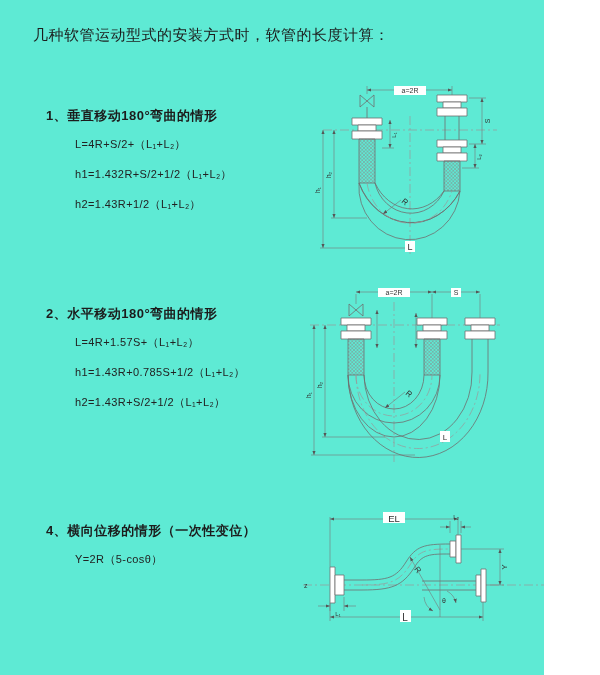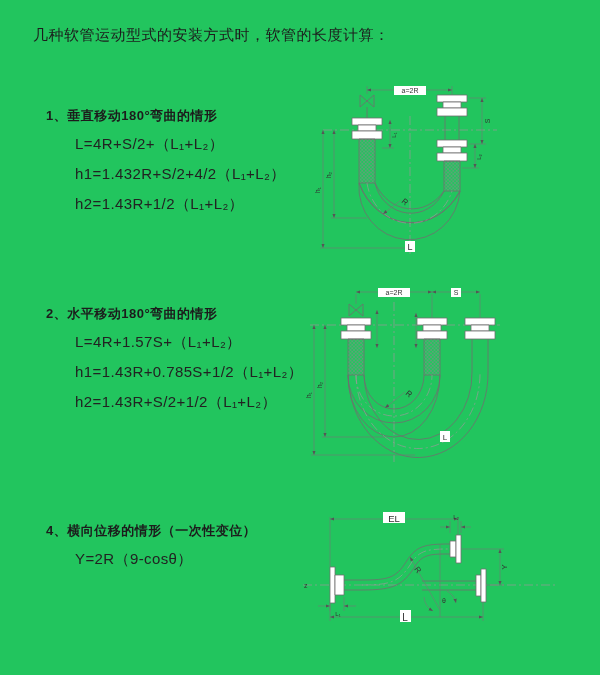--- a/index.html
+++ b/index.html
@@ -1,26 +1,26 @@
 <!DOCTYPE html>
 <html><head>
 <meta charset="utf-8">
 <style>
   html,body{margin:0;padding:0;background:#ffffff;}
   .page{
-    position:relative;width:600px;height:675px;background:#22c55e;overflow:hidden;
+    position:relative;width:544px;height:675px;background:#5eead4;overflow:hidden;
     font-family:"Liberation Sans","DejaVu Sans",sans-serif;color:#1f1f1f;
   }
   .title{
     position:absolute;left:33px;top:26px;margin:0;
     font-size:15px;font-weight:500;letter-spacing:.5px;color:#1c1c1c;
   }
   .sec{position:absolute;left:46px;}
   .sec-h{font-size:13px;font-weight:700;letter-spacing:.5px;color:#1c1c1c;height:22px;}
-  .sec-f{margin-left:29px;font-size:15px;letter-spacing:.4px;line-height:30px;color:#222;white-space:nowrap;}
+  .sec-f{margin-left:29px;font-size:11px;letter-spacing:.4px;line-height:30px;color:#222;white-space:nowrap;}
   #sec1{top:107px;}
   #sec2{top:305px;}
   #sec3{top:522px;}
   #sec1 .sec-f:first-of-type{margin-top:8px;}
   #sec2 .sec-f:first-of-type{margin-top:8px;}
   #sec3 .sec-f:first-of-type{margin-top:8px;}
   svg.diag{position:absolute;}
   #d1{left:315px;top:78px;}
   #d2{left:305px;top:280px;}
   #d3{left:300px;top:505px;}
@@ -35,34 +35,34 @@
 </head>
 <body>
 
 <div class="page">
 
   <h1 class="title">几种软管运动型式的安装方式时，软管的长度计算：</h1>
 
   <section class="sec" id="sec1">
     <div class="sec-h">1、垂直移动180°弯曲的情形</div>
     <div class="sec-f">L=4R+S/2+（L₁+L₂）</div>
-    <div class="sec-f">h1=1.432R+S/2+4/2（L₁+L₂）</div>
+    <div class="sec-f">h1=1.432R+S/2+1/2（L₁+L₂）</div>
     <div class="sec-f">h2=1.43R+1/2（L₁+L₂）</div>
   </section>
 
   <section class="sec" id="sec2">
     <div class="sec-h">2、水平移动180°弯曲的情形</div>
     <div class="sec-f">L=4R+1.57S+（L₁+L₂）</div>
     <div class="sec-f">h1=1.43R+0.785S+1/2（L₁+L₂）</div>
     <div class="sec-f">h2=1.43R+S/2+1/2（L₁+L₂）</div>
   </section>
 
   <section class="sec" id="sec3">
     <div class="sec-h">4、横向位移的情形（一次性变位）</div>
-    <div class="sec-f">Y=2R（9-cosθ）</div>
+    <div class="sec-f">Y=2R（5-cosθ）</div>
   </section>
 
   <svg id="d1" class="diag" width="285" height="182" viewBox="0 0 285 182">
     <defs>
       <pattern id="p1" patternUnits="userSpaceOnUse" width="3.5" height="3.5">
         <path d="M0,3.5 L3.5,0 M0,0 L3.5,3.5" stroke="#8a8a8a" stroke-width=".5"></path>
       </pattern>
       <marker id="m1" viewBox="0 0 10 10" refX="9" refY="5" markerWidth="8" markerHeight="8" orient="auto-start-reverse">
         <path d="M0,1.5 L9,5 L0,8.5 z" fill="#555"></path>
       </marker>

